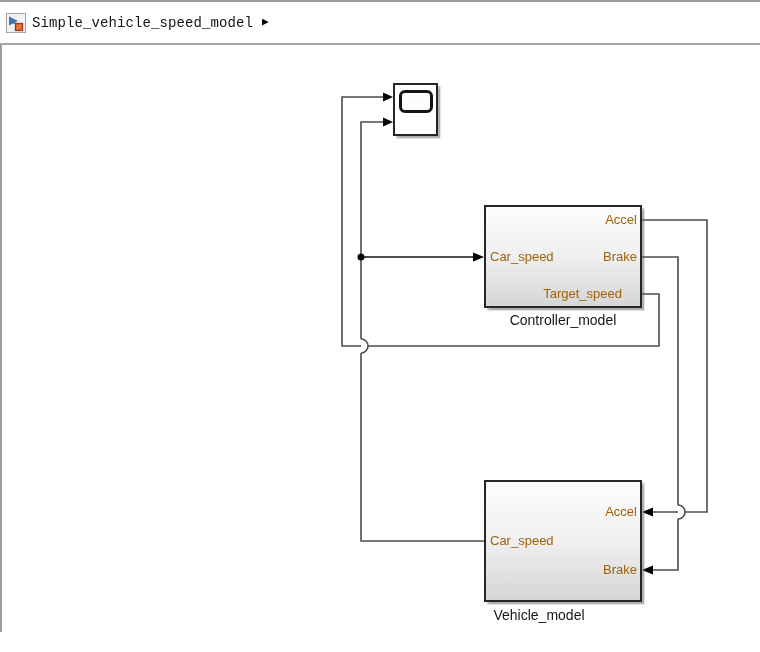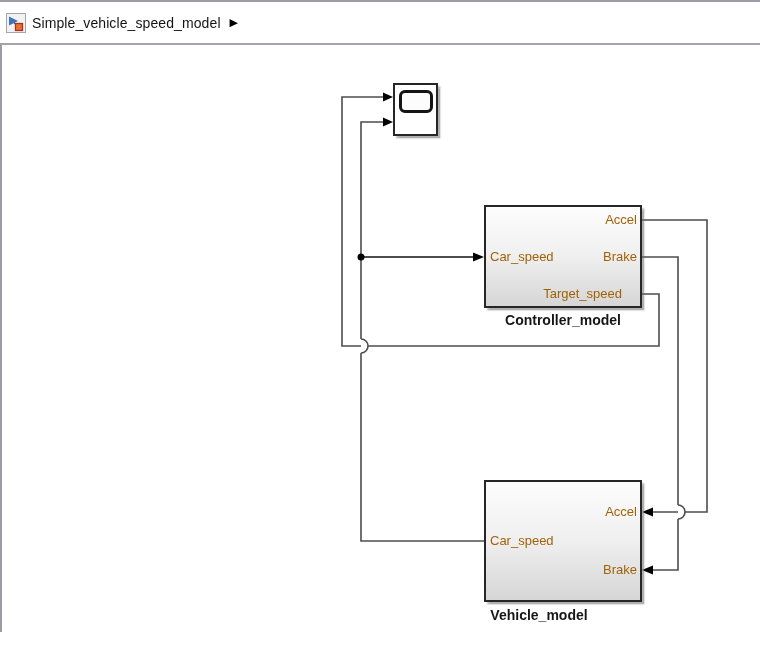--- a/index.html
+++ b/index.html
@@ -6,21 +6,21 @@
   body{
     width:760px;height:652px;position:relative;overflow:hidden;
     background:#ffffff;
     font-family:"Liberation Sans","DejaVu Sans",sans-serif;
   }
   
   .topbar{
     position:absolute;top:0;left:0;width:760px;height:45px;
     box-sizing:border-box;background:#ffffff;
     border-top:2px solid #9b9ca4;border-bottom:2px solid #a3a4ac;
-    display:flex;align-items:center;padding-left:6px;
+    display:flex;align-items:center;padding-left:6px;font-family:Liberation Mono, monospace;
   }
   .icon-btn{width:20px;height:20px;margin-right:6px;flex:0 0 auto;}
   .crumb-name{font-size:14px;color:#141414;letter-spacing:0.1px;}
   .crumb-caret{margin-left:9px;font-size:11px;color:#000;line-height:1;}
   
   .canvas{position:absolute;top:45px;left:0;width:760px;height:607px;background:#fff;}
   .left-edge{position:absolute;top:45px;left:0;width:2px;height:587px;background:#9b9ca4;}
   .wiring{position:absolute;top:0;left:0;width:760px;height:652px;}
   
   .block{
@@ -28,21 +28,21 @@
     border:2px solid #262626;
     background:linear-gradient(180deg,#fdfdfd 0%,#efefef 50%,#d6d6d6 100%);
     box-shadow:2.5px 2.5px 1.5px rgba(110,110,110,0.55);
   }
   .scope-block{background:#ffffff;}
   .scope-screen{
     position:absolute;left:4px;top:5px;width:34px;height:23px;box-sizing:border-box;
     border:3px solid #141414;border-radius:6px;background:#fcfcfc;
   }
   .portlabel{position:absolute;font-size:13px;color:#a16207;white-space:nowrap;}
-  .blocklabel{position:absolute;font-size:14px;color:#161616;text-align:center;white-space:nowrap;font-weight:bold;}
+  .blocklabel{position:absolute;font-size:14px;color:#161616;text-align:center;white-space:nowrap;}
 </style>
 </head>
 <body>
 
 <div class="topbar">
   <svg class="icon-btn" viewBox="0 0 20 20">
     <rect x="0.5" y="0.5" width="19" height="19" fill="#f2f2f2" stroke="#a5a5a5"></rect>
     <path d="M6 8 L12 13" stroke="#444" stroke-width="1.2" fill="none"></path>
     <polygon points="3,3.5 12,8 3,12.5" fill="#3a76bb"></polygon>
     <rect x="9.5" y="10.5" width="7" height="7" fill="#e8732c" stroke="#a33327" stroke-width="1.3"></rect>

